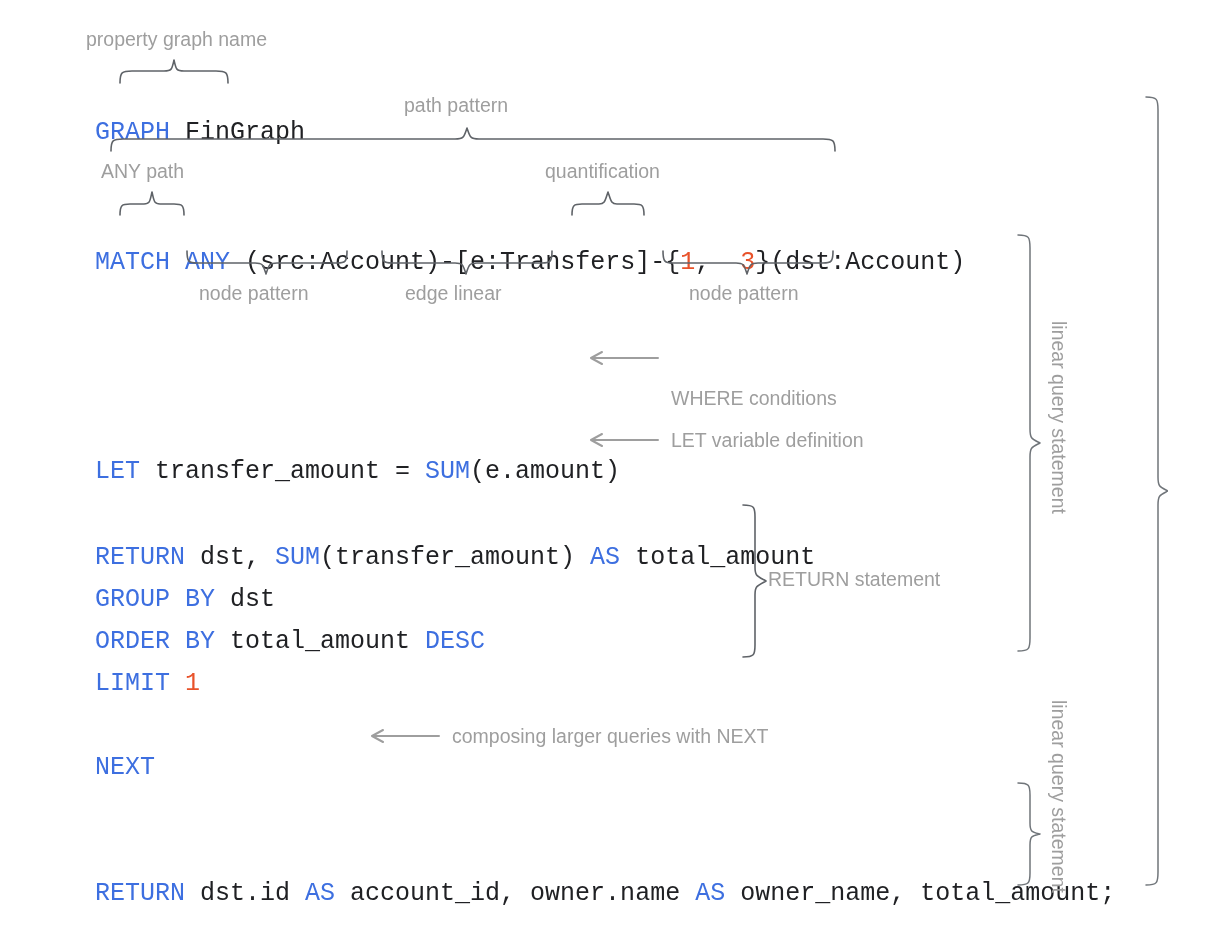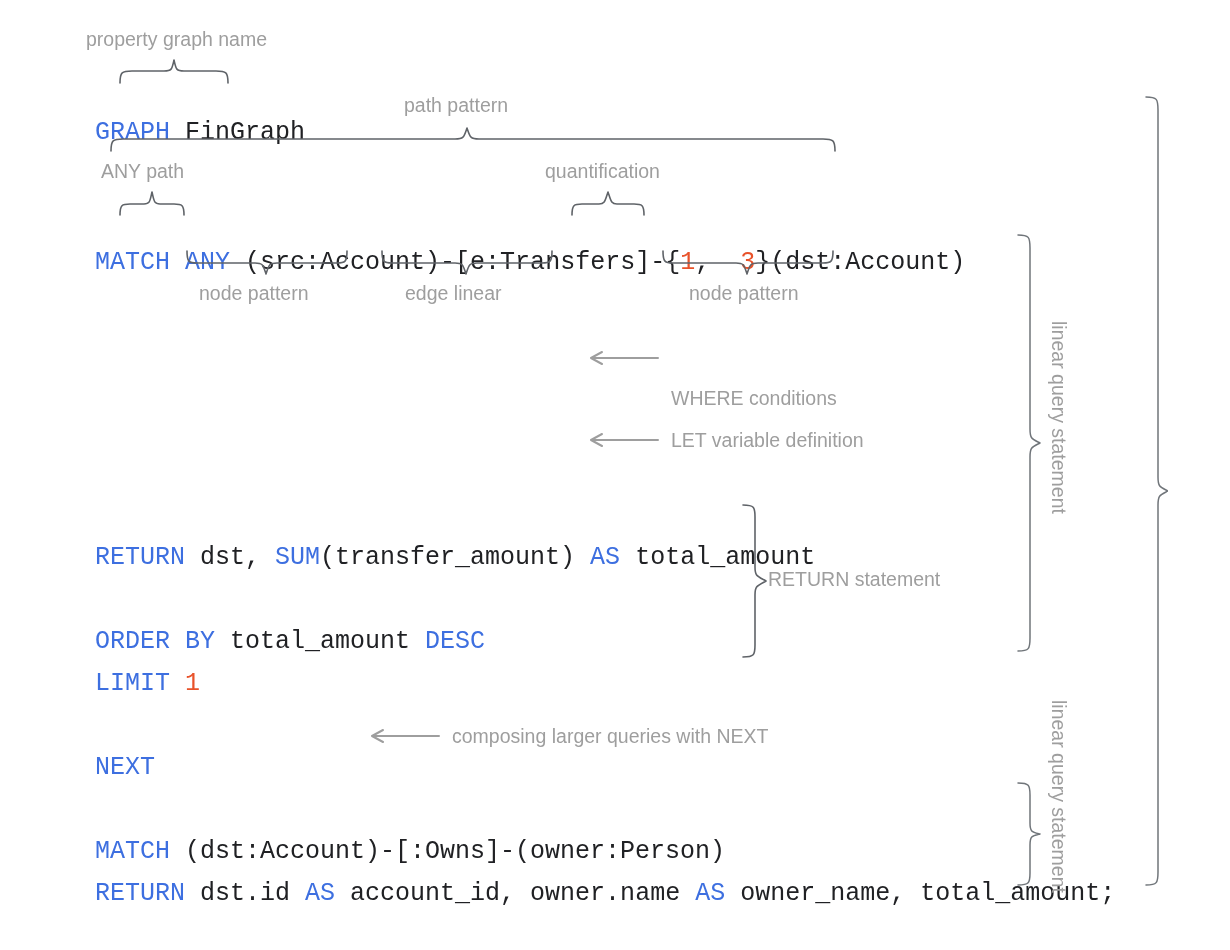--- a/index.html
+++ b/index.html
@@ -122,30 +122,36 @@
     <path d="M2,1 C2,12 4,13 12,13 L75,13 C83,13 83,15 86,24 C89,15 89,13 97,13 L162,13 C170,13 172,12 172,1"></path>
   </svg>
   <div class="label" style="left:689px; top:284px;">node pattern</div>
 
 
   <svg class="arrow" style="left:588px; top:348px;" width="72" height="20" viewBox="0 0 72 20">
     <path d="M70,10 L4,10 M14,4 L3,10 L14,16"></path>
   </svg>
   <div class="label" style="left:671px; top:349px;margin-top:40px;">WHERE conditions</div>
 
+  <div class="code-line" style="left:35px; top:427px;">
+    <span class="kw">LET</span><span class="pln"> transfer_amount = </span><span class="kw">SUM</span><span class="pln">(e.amount)</span>
+  </div>
 
   <svg class="arrow" style="left:588px; top:430px;" width="72" height="20" viewBox="0 0 72 20">
     <path d="M70,10 L4,10 M14,4 L3,10 L14,16"></path>
   </svg>
   <div class="label" style="left:671px; top:431px;">LET variable definition</div>
 
   <div class="code-line" style="left:35px; top:513px;">
     <span class="kw">RETURN</span><span class="pln"> dst, </span><span class="kw">SUM</span><span class="pln">(transfer_amount) </span><span class="kw">AS</span><span class="pln"> total_amount</span>
   </div>
 
+  <div class="code-line" style="left:35px; top:555px;">
+    <span class="kw">GROUP</span><span class="pln"> </span><span class="kw">BY</span><span class="pln"> dst</span>
+  </div>
 
   <div class="code-line" style="left:35px; top:597px;">
     <span class="kw">ORDER</span><span class="pln"> </span><span class="kw">BY</span><span class="pln"> total_amount </span><span class="kw">DESC</span>
   </div>
 
   <div class="code-line" style="left:35px; top:639px;">
     <span class="kw">LIMIT</span><span class="pln"> </span><span class="num">1</span>
   </div>
 
   <svg class="brace" style="left:742px; top:504px;" width="26" height="154" viewBox="0 0 26 154">
@@ -155,23 +161,20 @@
 
   <div class="code-line" style="left:35px; top:723px;">
     <span class="kw">NEXT</span>
   </div>
 
   <svg class="arrow" style="left:369px; top:726px;" width="72" height="20" viewBox="0 0 72 20">
     <path d="M70,10 L4,10 M14,4 L3,10 L14,16"></path>
   </svg>
   <div class="label" style="left:452px; top:727px;text-align:center;">composing larger queries with NEXT</div>
 
-  <div class="code-line" style="left:35px; top:807px;">
-    <span class="kw">MATCH</span><span class="pln"> (dst:Account)-[:Owns]-(owner:Person)</span>
-  </div>
 
   <div class="code-line" style="left:35px; top:849px;">
     <span class="kw">RETURN</span><span class="pln"> dst.id </span><span class="kw">AS</span><span class="pln"> account_id, owner.name </span><span class="kw">AS</span><span class="pln"> owner_name, total_amount;</span>
   </div>
 
   <svg class="brace thin" style="left:1016px; top:234px;" width="26" height="418" viewBox="0 0 26 418">
     <path d="M2,1 C13,1 14,3 14,14 L14,195 C14,205 16,205 24,209 C16,213 14,213 14,223 L14,404 C14,415 13,417 2,417"></path>
   </svg>
   <div class="label vert" style="left:1068px; top:321px;">linear query statement</div>
 

